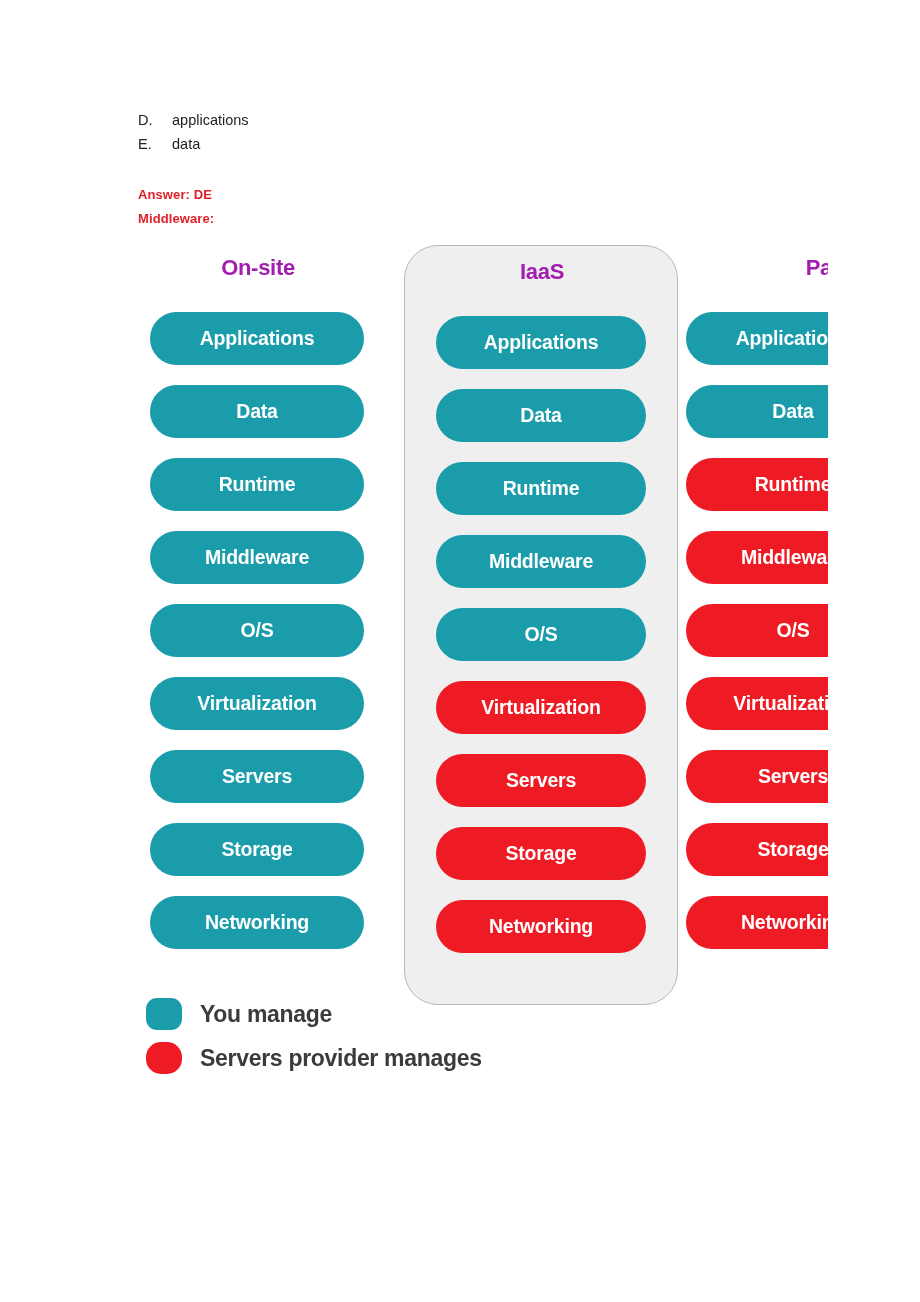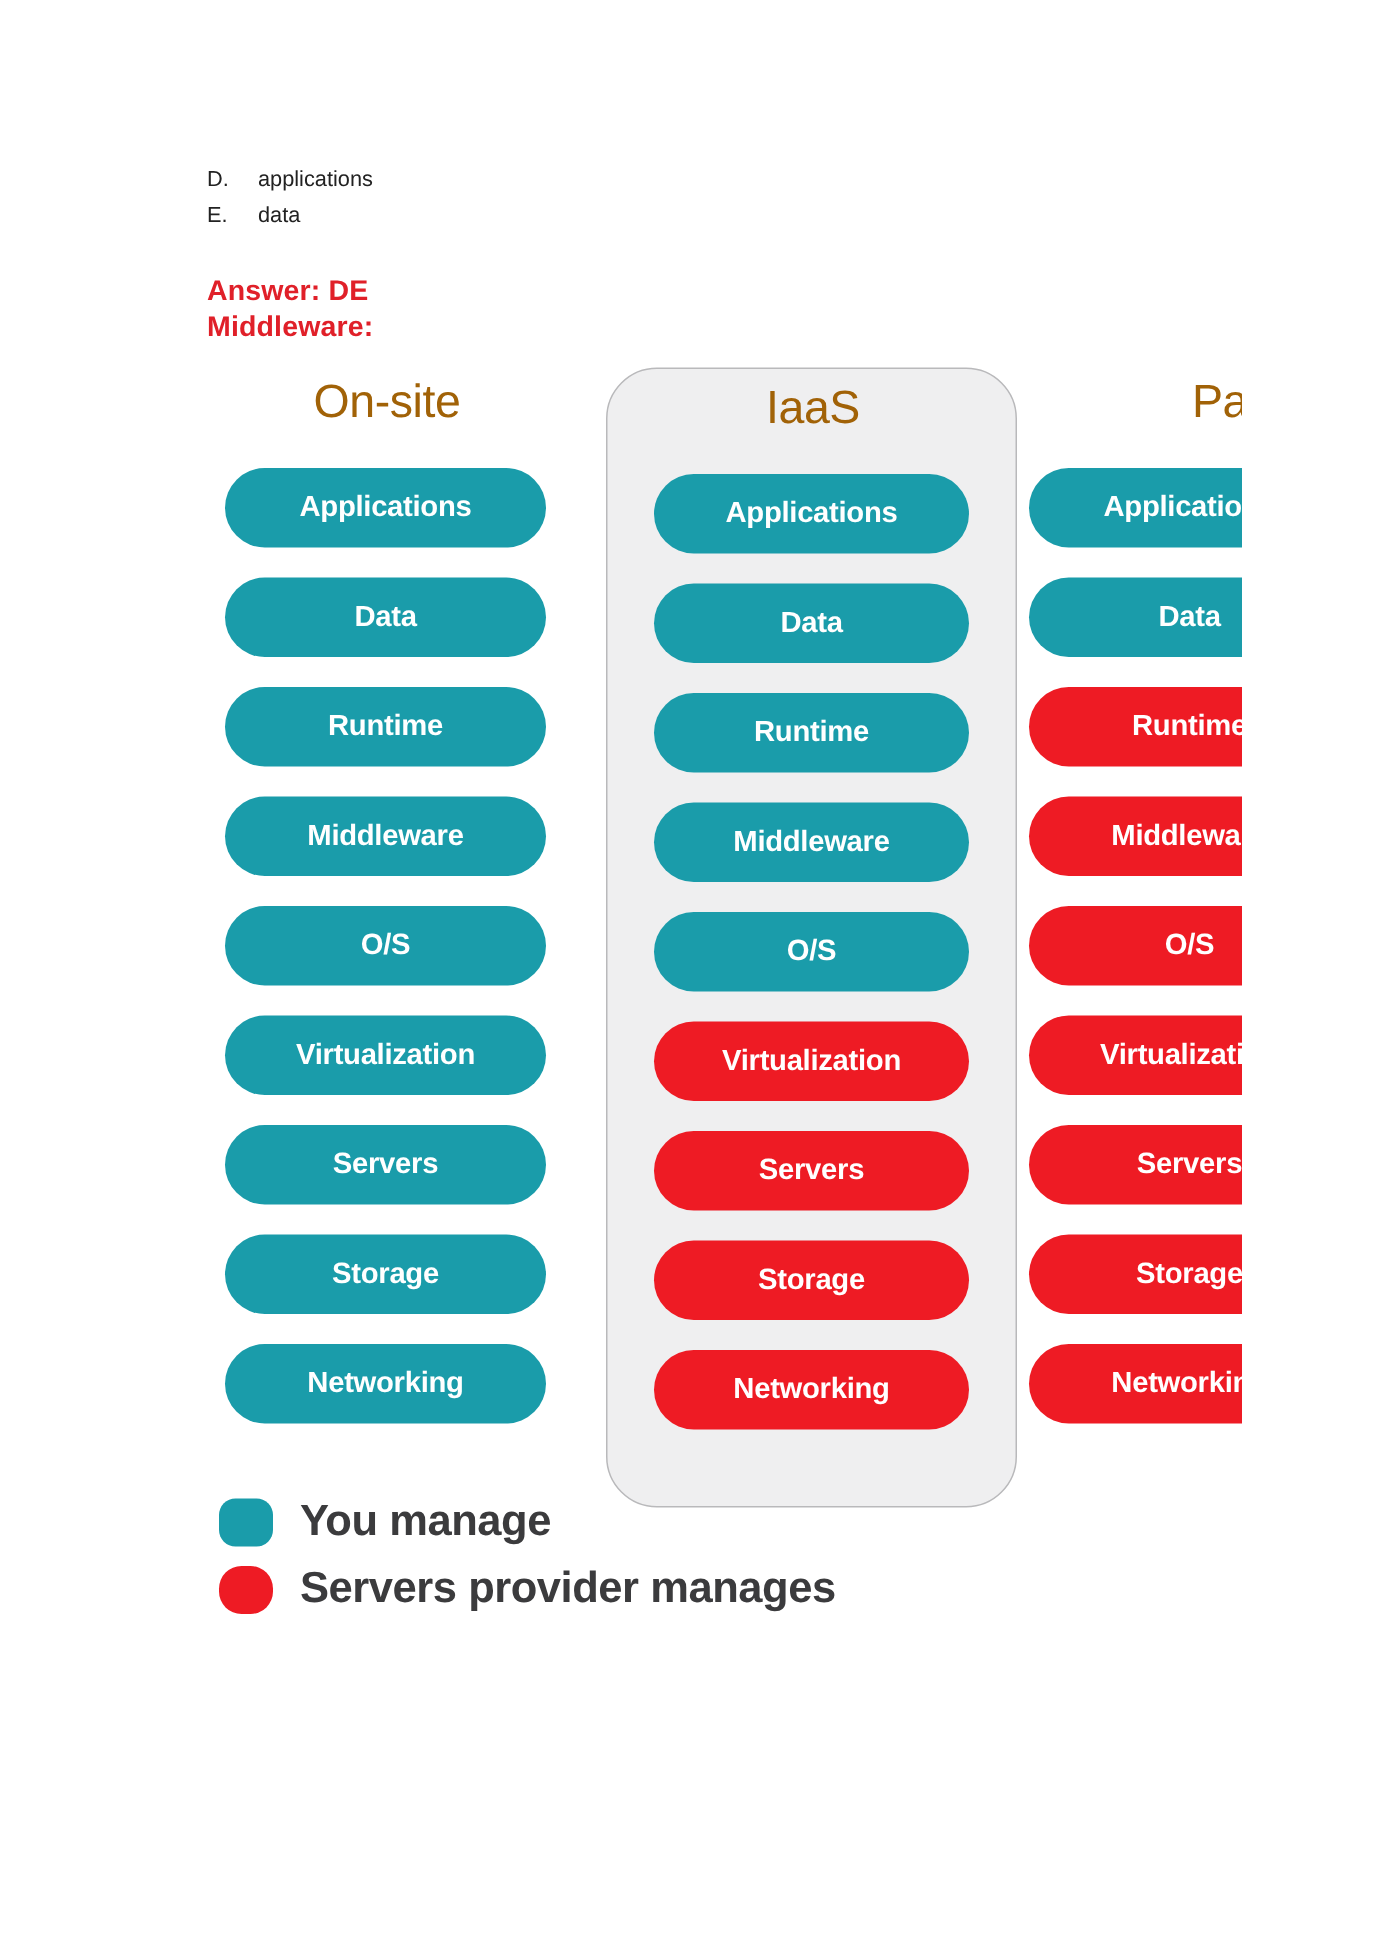--- a/index.html
+++ b/index.html
@@ -34,21 +34,21 @@
     flex: 0 0 34px;
   }
   .opt-label { }
 
   .answer-block {
     position: absolute;
     left: 138px;
     top: 183px;
   }
   .answer-line {
-    font-size: 19px;
+    font-size: 13px;
     font-weight: bold;
     color: #e02029;
     line-height: 24px;
     letter-spacing: 0.1px;
   }
 
   
   .diagram {
     position: absolute;
     left: 0;
@@ -76,23 +76,23 @@
     border-radius: 34px;
     box-sizing: border-box;
   }
 
   .col-inner {
     position: relative;
   }
 
   .col-title {
     text-align: center;
-    font-size: 31px;
-    font-weight: normal;
-    color: #a16207;
+    font-size: 22px;
+    font-weight: bold;
+    color: #a21caf;
     letter-spacing: -0.3px;
     height: 60px;
     line-height: 60px;
     margin-bottom: 14px;
   }
   .col-onsite .col-title { padding-left: 2px; }
   .col-iaas   .col-title { padding-top: 4px; }
   .col-paas   .col-title { padding-left: 78px; white-space: nowrap; }
 
   .pill-list { }
@@ -143,21 +143,21 @@
   .legend-swatch {
     width: 36px;
     height: 32px;
     border-radius: 12px;
     flex: 0 0 36px;
   }
   .legend-swatch.teal { background: #1a9caa; border-radius: 11px; }
   .legend-swatch.red  { background: #ee1b24; border-radius: 15px; }
   .legend-label {
     margin-left: 18px;
-    font-size: 29px;
+    font-size: 23px;
     font-weight: bold;
     color: #3b3b3d;
     letter-spacing: -0.3px;
     white-space: nowrap;
   }
 </style>
 </head>
 <body>
 
 <div class="qtext">

